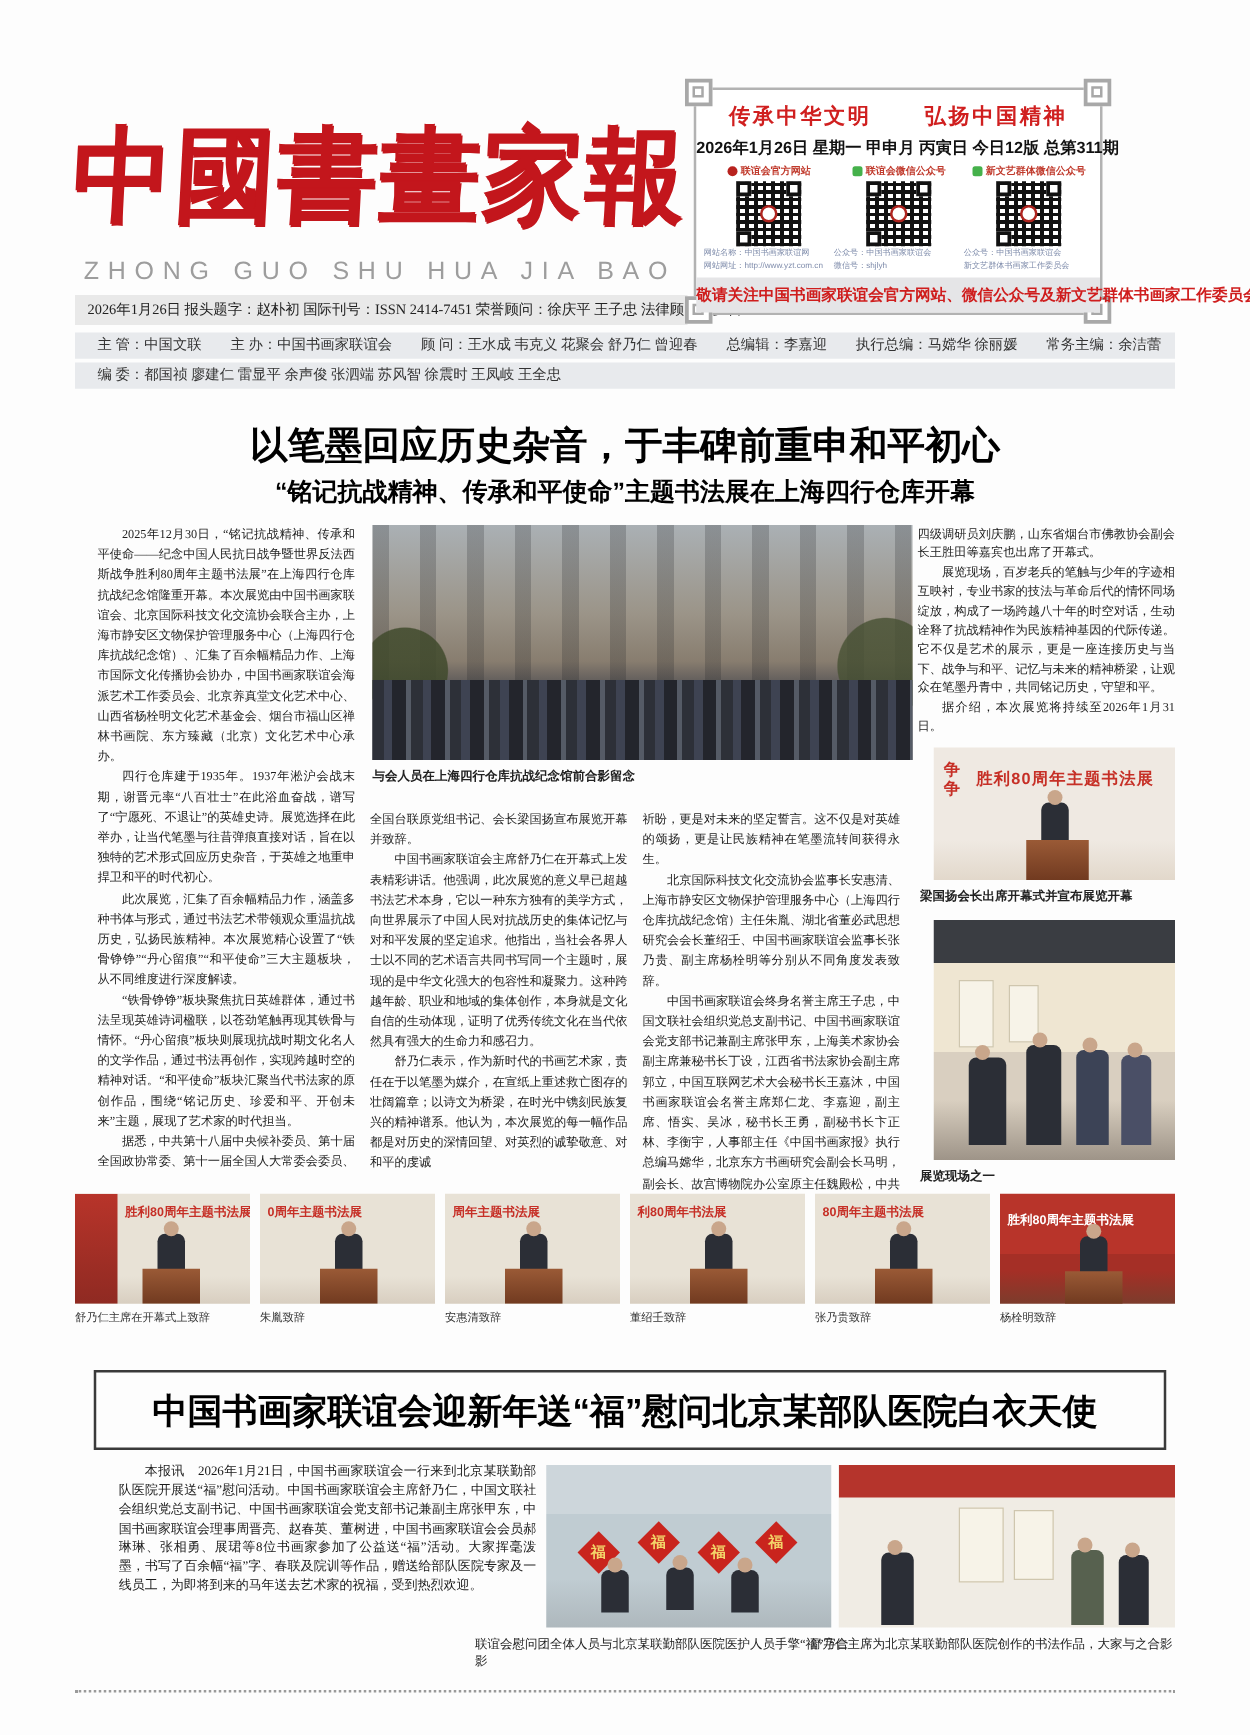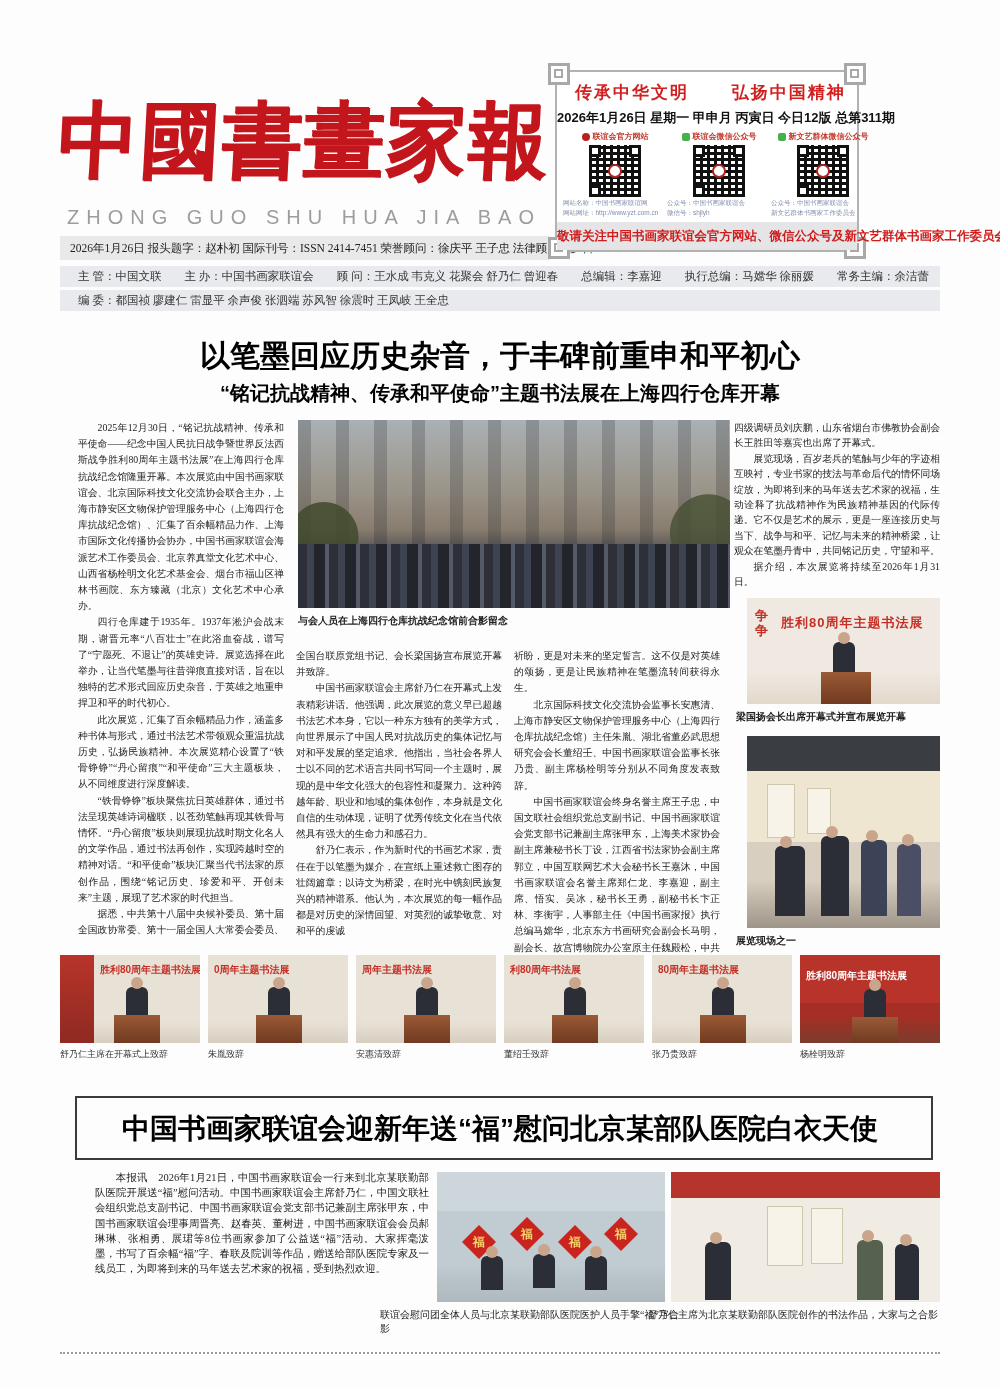--- a/index.html
+++ b/index.html
@@ -10,21 +10,21 @@
   .logo { position:absolute; left:58px; top:66px; width:492px; height:148px;
           color:#c3161c; font-weight:900; font-size:80px; line-height:148px; text-align:center;
           font-family:"DejaVu Serif", serif; letter-spacing:2px; transform:skewX(-3deg) scaleY(1.04);
           text-shadow:1px 1px 0 #c3161c; white-space:nowrap; }
   .pinyin { position:absolute; left:60px; top:206px; width:488px; text-align:center;
             color:#9d9d9d; font-size:20px; letter-spacing:7px; font-family:"Liberation Sans", sans-serif; }
   .datebar { position:absolute; left:60px; top:236px; width:490px; height:24px; background:#e9e9e9;
              font-size:11.5px; line-height:24px; padding-left:10px; box-sizing:border-box; color:#222; white-space:nowrap; }
 
   
-  .hbox { position:absolute; left:555px; top:70px; width:304px; height:182px;
+  .hbox { position:absolute; left:555px; top:70px; width:327px; height:182px;
           border:2px solid #b2b2b2; box-sizing:border-box; background:#fff; }
   .corner { position:absolute; width:16px; height:16px; border:3px solid #a8a8a8; background:#fff; }
   .corner.tl { left:-9px; top:-9px; } .corner.tr { right:-9px; top:-9px; }
   .corner.bl { left:-9px; bottom:-9px; } .corner.br { right:-9px; bottom:-9px; }
   .corner i { position:absolute; left:3px; top:3px; width:5px; height:5px; border:2px solid #a8a8a8; display:block; }
   .slogans { margin-top:9px; text-align:center; color:#d01f1f; font-weight:bold; font-size:17px;
              letter-spacing:2px; font-family:"Liberation Sans", sans-serif; white-space:nowrap; }
   .slogans span { margin:0 18px; }
   .hdate { text-align:left; font-weight:bold; font-size:13px; margin-top:5px; color:#111;
            font-family:"Liberation Sans", sans-serif; white-space:nowrap; }
@@ -217,21 +217,21 @@
     <p>中国书画家联谊会主席舒乃仁在开幕式上发表精彩讲话。他强调，此次展览的意义早已超越书法艺术本身，它以一种东方独有的美学方式，向世界展示了中国人民对抗战历史的集体记忆与对和平发展的坚定追求。他指出，当社会各界人士以不同的艺术语言共同书写同一个主题时，展现的是中华文化强大的包容性和凝聚力。这种跨越年龄、职业和地域的集体创作，本身就是文化自信的生动体现，证明了优秀传统文化在当代依然具有强大的生命力和感召力。</p>
     <p>舒乃仁表示，作为新时代的书画艺术家，责任在于以笔墨为媒介，在宣纸上重述救亡图存的壮阔篇章；以诗文为桥梁，在时光中镌刻民族复兴的精神谱系。他认为，本次展览的每一幅作品都是对历史的深情回望、对英烈的诚挚敬意、对和平的虔诚</p>
   </div>
   <div class="col" id="col3">
     <p class="cont">祈盼，更是对未来的坚定誓言。这不仅是对英雄的颂扬，更是让民族精神在笔墨流转间获得永生。</p>
     <p>北京国际科技文化交流协会监事长安惠清、上海市静安区文物保护管理服务中心（上海四行仓库抗战纪念馆）主任朱胤、湖北省董必武思想研究会会长董绍壬、中国书画家联谊会监事长张乃贵、副主席杨栓明等分别从不同角度发表致辞。</p>
     <p>中国书画家联谊会终身名誉主席王子忠，中国文联社会组织党总支副书记、中国书画家联谊会党支部书记兼副主席张甲东，上海美术家协会副主席兼秘书长丁设，江西省书法家协会副主席郭立，中国互联网艺术大会秘书长王嘉沐，中国书画家联谊会名誉主席郑仁龙、李嘉迎，副主席、悟实、吴冰，秘书长王勇，副秘书长卞正林、李衡宇，人事部主任《中国书画家报》执行总编马嫦华，北京东方书画研究会副会长马明，副会长、故宫博物院办公室原主任魏殿松，中共山东省烟台市福山区委统战部</p>
   </div>
   <div class="col" id="col4">
     <p class="cont">四级调研员刘庆鹏，山东省烟台市佛教协会副会长王胜田等嘉宾也出席了开幕式。</p>
-    <p>展览现场，百岁老兵的笔触与少年的字迹相互映衬，专业书家的技法与革命后代的情怀同场绽放，为即将到来的马年送去艺术家的祝福，生动诠释了抗战精神作为民族精神基因的代际传递。它不仅是艺术的展示，更是一座连接历史与当下、战争与和平、记忆与未来的精神桥梁，让观众在笔墨丹青中，共同铭记历史，守望和平。</p>
+    <p>展览现场，百岁老兵的笔触与少年的字迹相互映衬，专业书家的技法与革命后代的情怀同场绽放，构成了一场跨越八十年的时空对话，生动诠释了抗战精神作为民族精神基因的代际传递。它不仅是艺术的展示，更是一座连接历史与当下、战争与和平、记忆与未来的精神桥梁，让观众在笔墨丹青中，共同铭记历史，守望和平。</p>
     <p>据介绍，本次展览将持续至2026年1月31日。</p>
   </div>
 
   <div class="sideA">
     <div class="side-chars">争争</div>
     <div class="banner-txt">胜利80周年主题书法展</div>
     <div class="fig" style="left:86px; top:44px;"></div>
     <div class="podium" style="left:74px; top:74px; width:50px; height:32px;"></div>
   </div>
   <div class="caption" style="left:736px; top:710px; width:204px;">梁国扬会长出席开幕式并宣布展览开幕</div>

